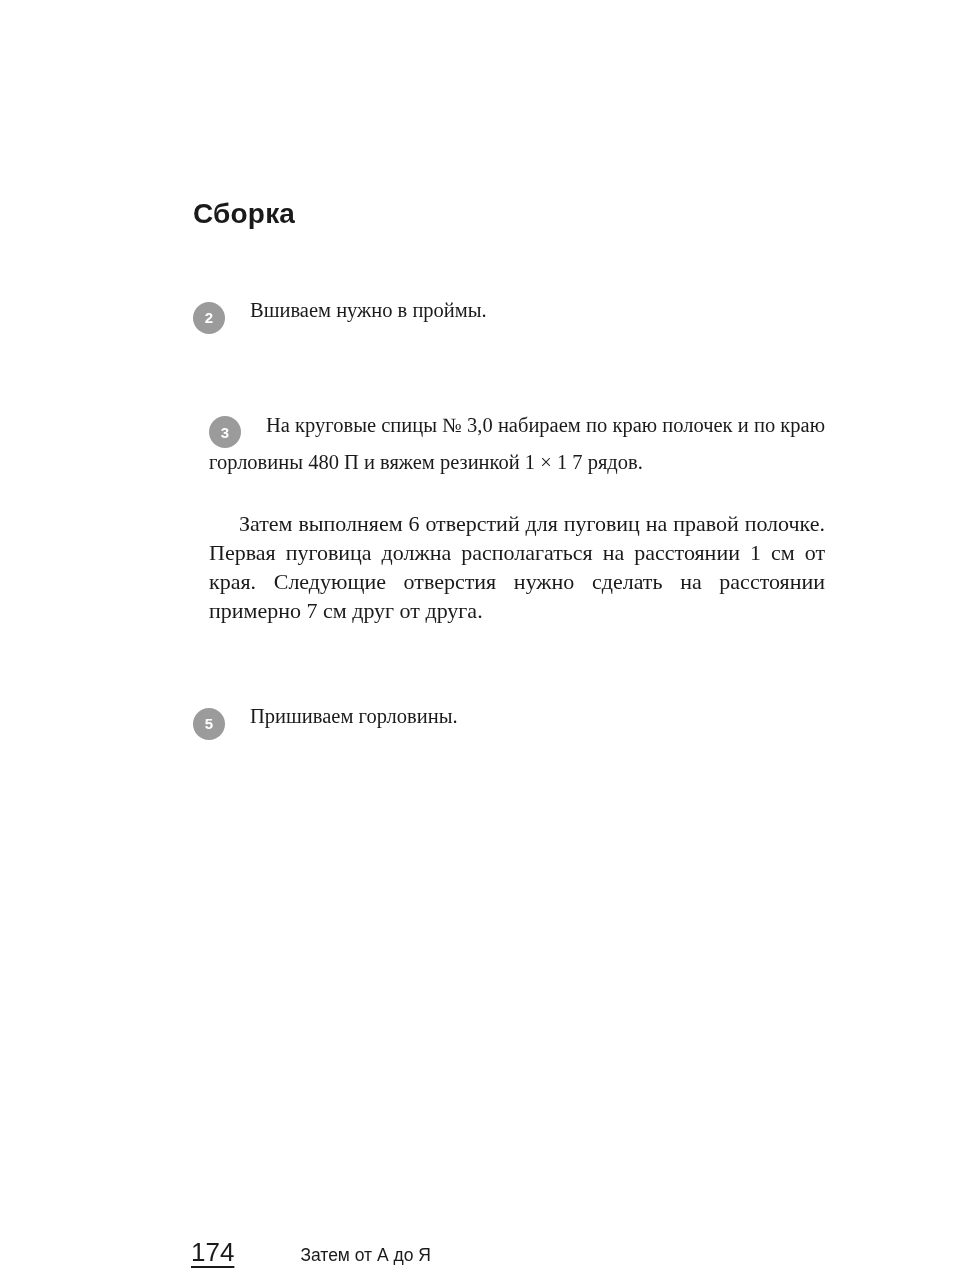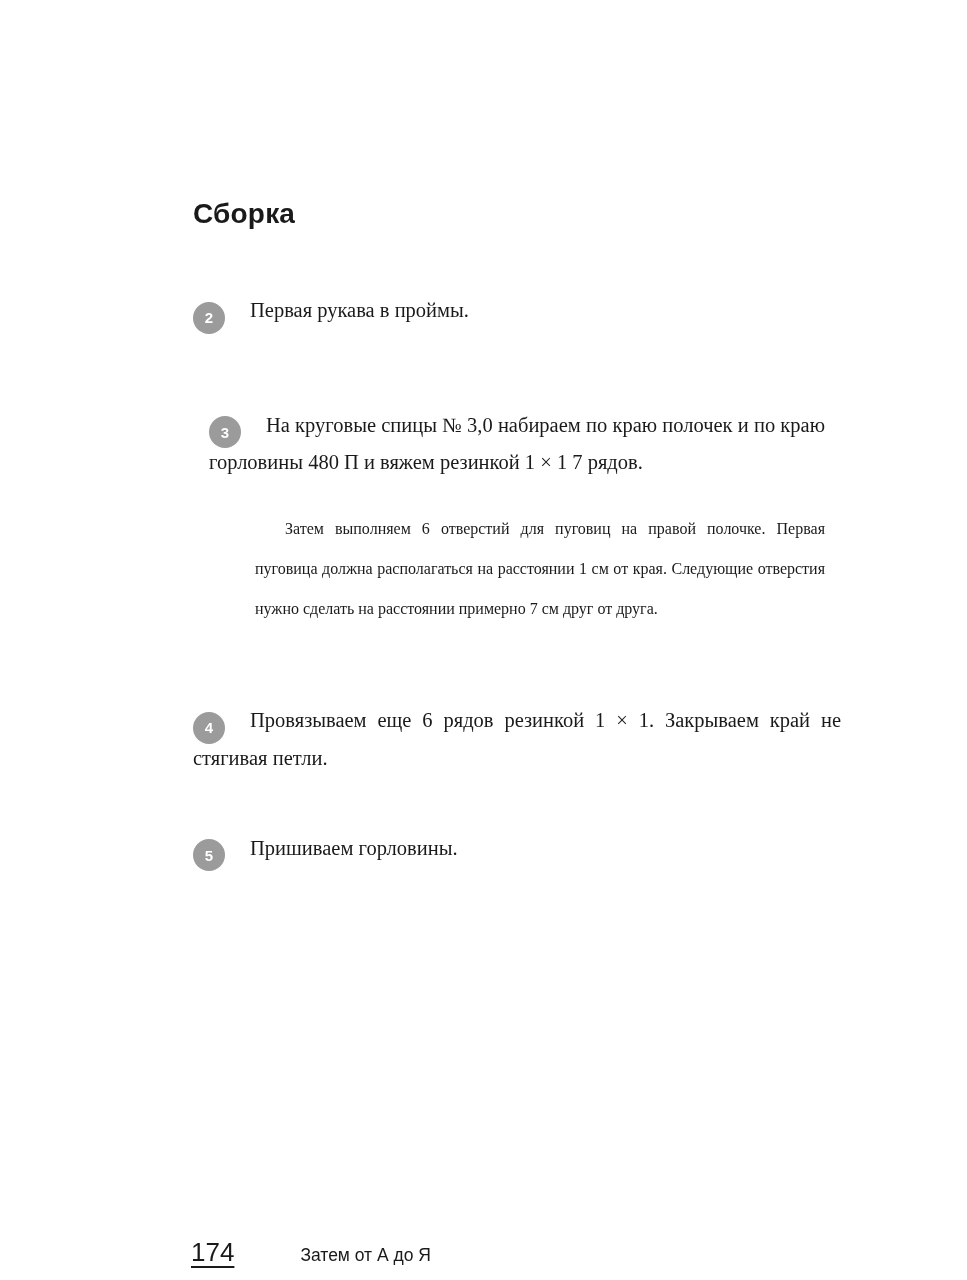--- a/index.html
+++ b/index.html
@@ -47,26 +47,25 @@
     border-radius: 50%;
     background: #9b9b9b;
     color: #ffffff;
     font-family: "Liberation Sans", sans-serif;
     font-size: 15px;
     font-weight: bold;
     vertical-align: -6px;
     margin-right: 9px;
   }
   .follow-up {
-    font-size: 16px;
-    line-height: 40px;
+    font-size: 22px;
+    line-height: 29px;
     text-align: justify;
     text-indent: 30px;
     margin-top: 0;
-    margin-left: 46px;
   }
   .footer {
     position: absolute;
     left: 143px;
     top: 1189px;
     display: flex;
     align-items: baseline;
   }
   .page-number {
     font-family: "Liberation Sans", sans-serif;
@@ -86,28 +85,27 @@
 </style>
 </head>
 <body>
 
 <div class="page">
   <div class="content">
 
     <div class="heading">Сборка</div>
 
 
-    <p class="step"><span class="badge">2</span><span class="step-text">Первая рукава в проймы.</span></p>
+    <p class="step"><span class="badge">2</span><span class="step-text">Вшиваем нужно в проймы.</span></p>
 
     <div class="step">
       <p><span class="badge">3</span><span class="step-text">На круговые спицы № 3,0 набираем по краю полочек и по краю горловины 480 П и вяжем резинкой 1 × 1 7 рядов.</span></p>
       <p class="follow-up">Затем выполняем 6 отверстий для пуговиц на правой полочке. Первая пуговица должна располагаться на расстоянии 1 см от края. Следующие отверстия нужно сделать на расстоянии примерно 7 см друг от друга.</p>
     </div>
 
-    <p class="step"><span class="badge">4</span><span class="step-text">Провязываем еще 6 рядов резинкой 1 × 1. Закрываем край не стягивая петли.</span></p>
 
     <p class="step"><span class="badge">5</span><span class="step-text">Пришиваем горловины.</span></p>
 
   </div>
 
   <div class="footer">
     <span class="page-number">174</span>
     <span class="book-title">Затем от А до Я</span>
   </div>
 </div>

